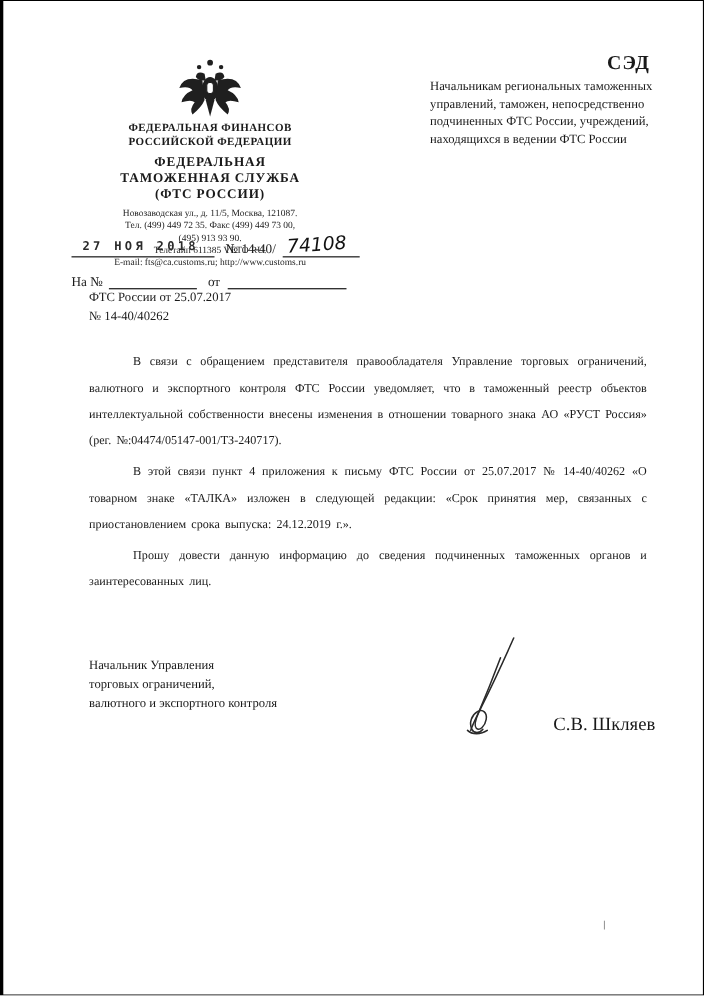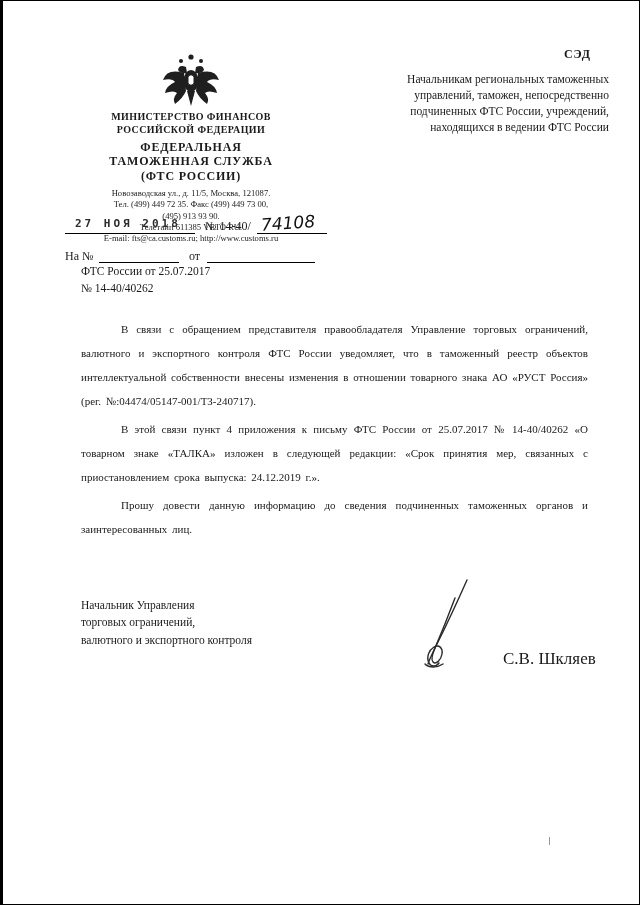--- a/index.html
+++ b/index.html
@@ -10,21 +10,21 @@
     background:#ffffff;
     font-family:"Liberation Serif", serif;
     color:#1a1a1a;
     border:1px solid #000;
     border-left:3px solid #000;
     box-sizing:border-box;
     overflow:hidden;
   }
   .sed{
     position:absolute;top:46px;right:48px;
-    font-weight:bold;font-size:12px;letter-spacing:1px;
+    font-weight:bold;font-size:18px;letter-spacing:1px;
   }
   .header-block{
     position:absolute;left:58px;top:52px;width:260px;
     text-align:center;
   }
   .emblem{display:block;margin:0 auto 4px auto;}
   .ministry{font-weight:bold;font-size:10px;letter-spacing:.4px;line-height:1.25;}
   .service{font-weight:bold;font-size:12px;letter-spacing:.8px;line-height:1.2;margin-top:4px;}
   .addr{font-size:8.6px;line-height:1.3;margin-top:5px;color:#222;}
   .ref-area{
@@ -46,21 +46,21 @@
     color:#111;white-space:nowrap;
   }
   .num-underline{position:absolute;left:192px;top:16px;width:70px;border-bottom:1px solid #000;}
   .na-line{position:relative;margin-top:6px;height:18px;font-size:12px;}
   .na-label{position:absolute;left:0;top:0;}
   .na-blank1{position:absolute;left:34px;top:13px;width:80px;border-bottom:1px solid #000;}
   .ot-label{position:absolute;left:124px;top:0;}
   .na-blank2{position:absolute;left:142px;top:13px;width:108px;border-bottom:1px solid #000;}
   .addressee{
     position:absolute;left:388px;top:70px;width:218px;
-    font-size:11.5px;line-height:1.4;text-align:right;
+    font-size:11.5px;line-height:1.4;text-align:left;
   }
   .subject{
     position:absolute;left:78px;top:262px;
     font-size:11.5px;line-height:1.45;
   }
   .body-text{
     position:absolute;left:78px;top:316px;width:507px;
     font-size:11px;line-height:24px;text-align:justify;
   }
   .body-text p{margin:0 0 4px 0;text-indent:40px;word-spacing:2px;}
@@ -92,21 +92,21 @@
         <path d="M27,14 q-7,-3 -8,3 q3,4 9,3 z"></path>
         <path d="M37,14 q7,-3 8,3 q-3,4 -9,3 z"></path>
         <ellipse cx="32" cy="28" rx="7.5" ry="11"></ellipse>
         <path d="M25,20 Q8,15 4,27 Q13,25 16,29 Q7,33 6,40 Q15,37 18,40 Q13,46 16,51 Q24,45 27,38 Z"></path>
         <path d="M39,20 Q56,15 60,27 Q51,25 48,29 Q57,33 58,40 Q49,37 46,40 Q51,46 48,51 Q40,45 37,38 Z"></path>
         <path d="M28,38 L32,53 L36,38 Z"></path>
         <rect x="29" y="22" width="6" height="10" rx="2.5" fill="#ffffff" stroke="#1f1f1f" stroke-width="1"></rect>
       </g>
     </svg>
     <div class="ministry">
-      <div>МИНИСТЕРСТВО ФИНАНСОВ</div>
+      <div>ФЕДЕРАЛЬНАЯ ФИНАНСОВ</div>
       <div>РОССИЙСКОЙ ФЕДЕРАЦИИ</div>
     </div>
     <div class="service">
       <div>ФЕДЕРАЛЬНАЯ</div>
       <div>ТАМОЖЕННАЯ СЛУЖБА</div>
       <div>(ФТС РОССИИ)</div>
     </div>
     <div class="addr">
       <div>Новозаводская ул., д. 11/5, Москва, 121087.</div>
       <div>Тел. (499) 449 72 35. Факс (499) 449 73 00,</div>

